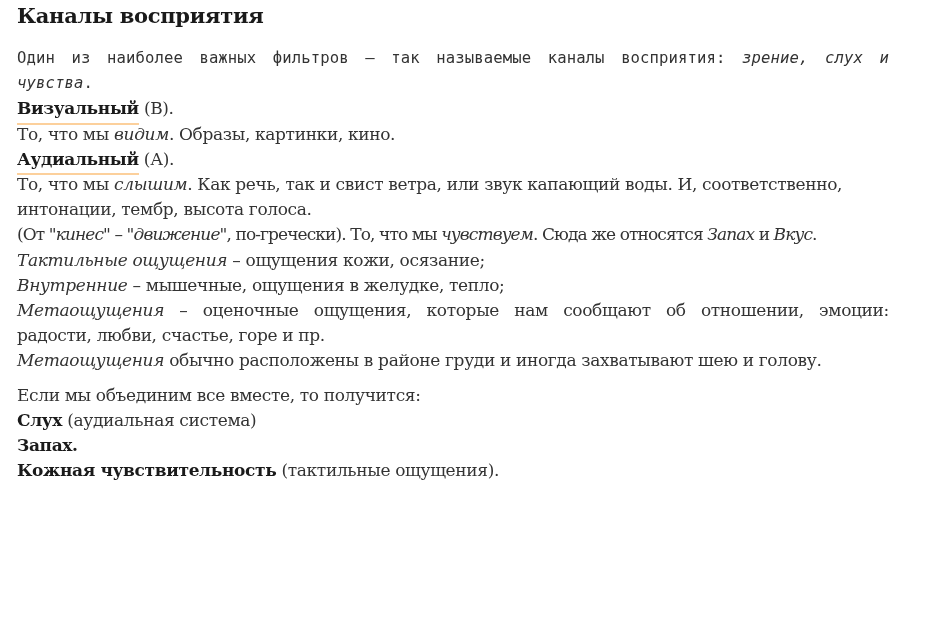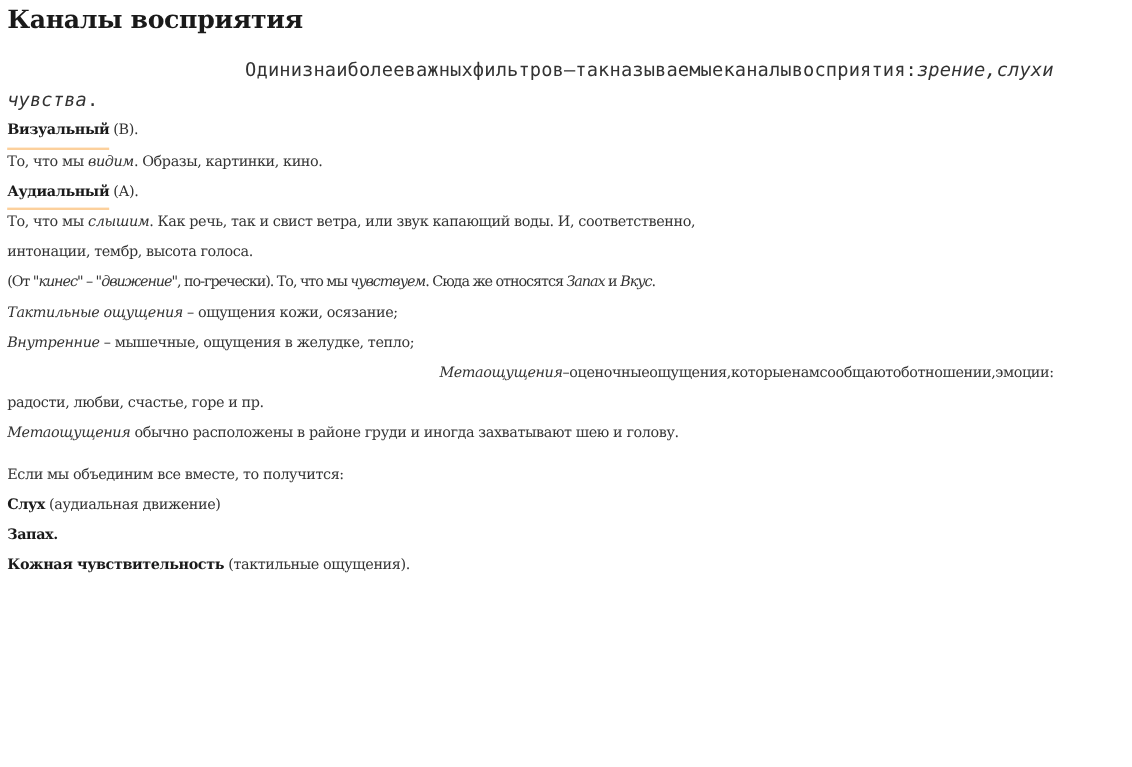--- a/index.html
+++ b/index.html
@@ -1,33 +1,33 @@
 <!DOCTYPE html>
 <html><head>
 <meta charset="utf-8">
 <style>
   html, body { margin: 0; padding: 0; background: #ffffff; }
   body {
     width: 943px; height: 639px; overflow: hidden;
     font-family: "DejaVu Serif", "Liberation Serif", serif;
     color: #333333;
   }
-  .page { position: relative; padding: 0 6px 0 6px; }
+  .page { position: relative; padding: 0 6px 0 6px; margin-left: 11px; }
   h1 {
     margin: 0; padding-top: 2px;
     font-family: "DejaVu Serif", serif;
     font-size: 21px; font-weight: bold; color: #1a1a1a;
     line-height: 28px; letter-spacing: -0.3px;
   }
   .line {
-    font-size: 12px; line-height: 25.2px; white-space: nowrap;
+    font-size: 17px; line-height: 25.2px; white-space: nowrap;
     letter-spacing: -0.35px;
   }
   .intro { margin-top: 16px; font-family: "DejaVu Sans Mono", "Liberation Mono", monospace; font-size: 15.6px; letter-spacing: 0.1px; word-spacing: 4px; }
-  .justify { display: flex; justify-content: flex-end; width: 872px; }
+  .justify { display: flex; justify-content: space-between; width: 872px; }
   .justify span { white-space: nowrap; }
   em, i { font-style: italic; }
   b, strong { font-weight: bold; color: #1a1a1a; }
   .uline { position: relative; display: inline-block; }
   .uline::after {
     content: ""; position: absolute; left: 0; right: 0; bottom: -3px;
     height: 2px; background: #fcd09c;
   }
   .gap { margin-top: 9px; }
   .cond { letter-spacing: -0.9px; }
@@ -75,17 +75,17 @@
     <span>нам</span>
     <span>сообщают</span>
     <span>об</span>
     <span>отношении,</span>
     <span>эмоции:</span>
   </div>
   <div class="line">радости, любви, счастье, горе и пр.</div>
   <div class="line"><em>Метаощущения</em><span> обычно расположены в районе груди и иногда захватывают шею и голову.</span></div>
 
   <div class="line gap">Если мы объединим все вместе, то получится:</div>
-  <div class="line"><strong>Слух</strong><span> (аудиальная движение)</span></div>
+  <div class="line"><strong>Слух</strong><span> (аудиальная система)</span></div>
   <div class="line"><strong>Запах.</strong><span></span></div>
   <div class="line"><strong>Кожная чувствительность</strong><span> (тактильные ощущения).</span></div>
 
 </div>
 
 </body></html>

